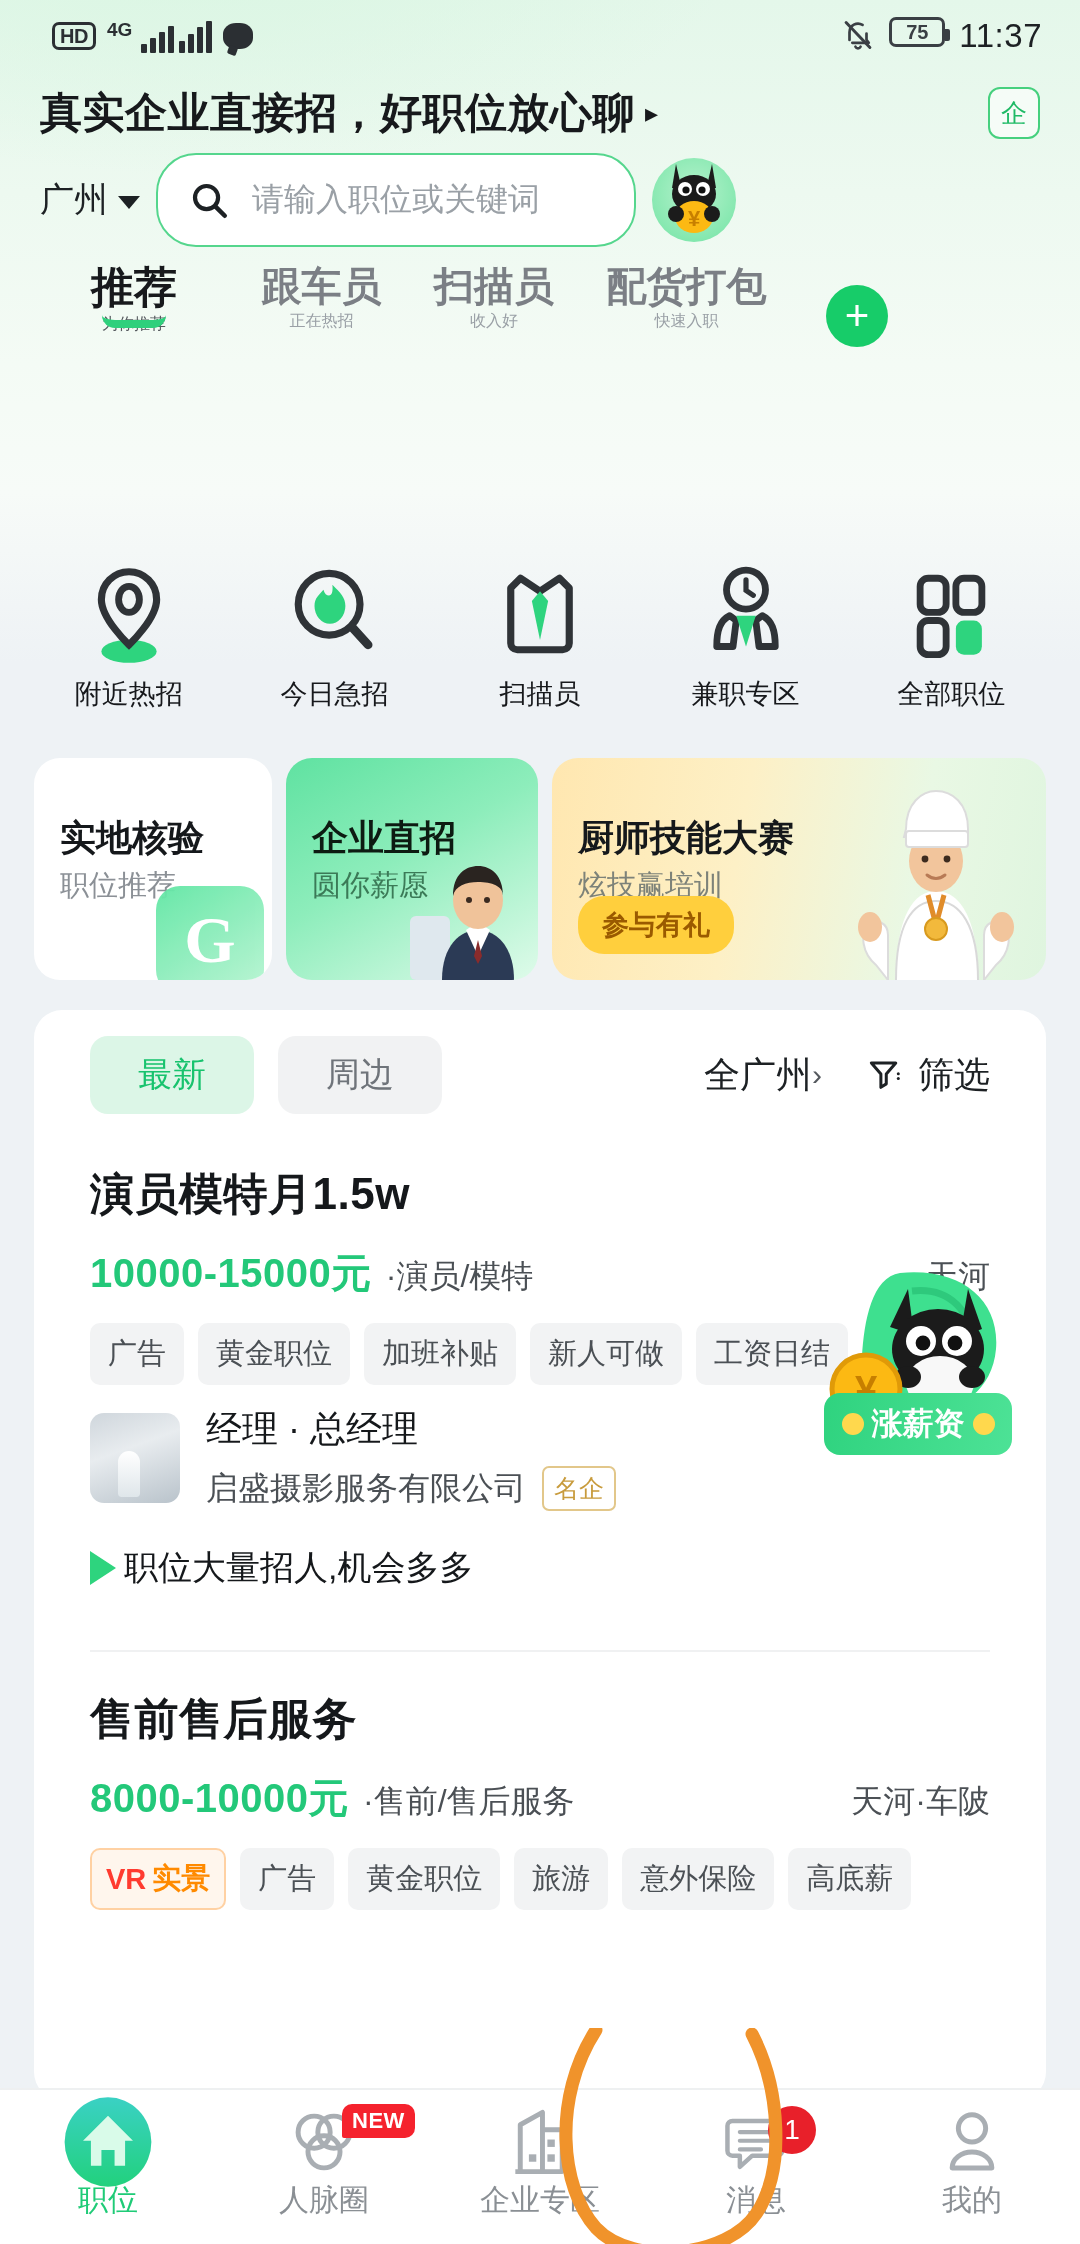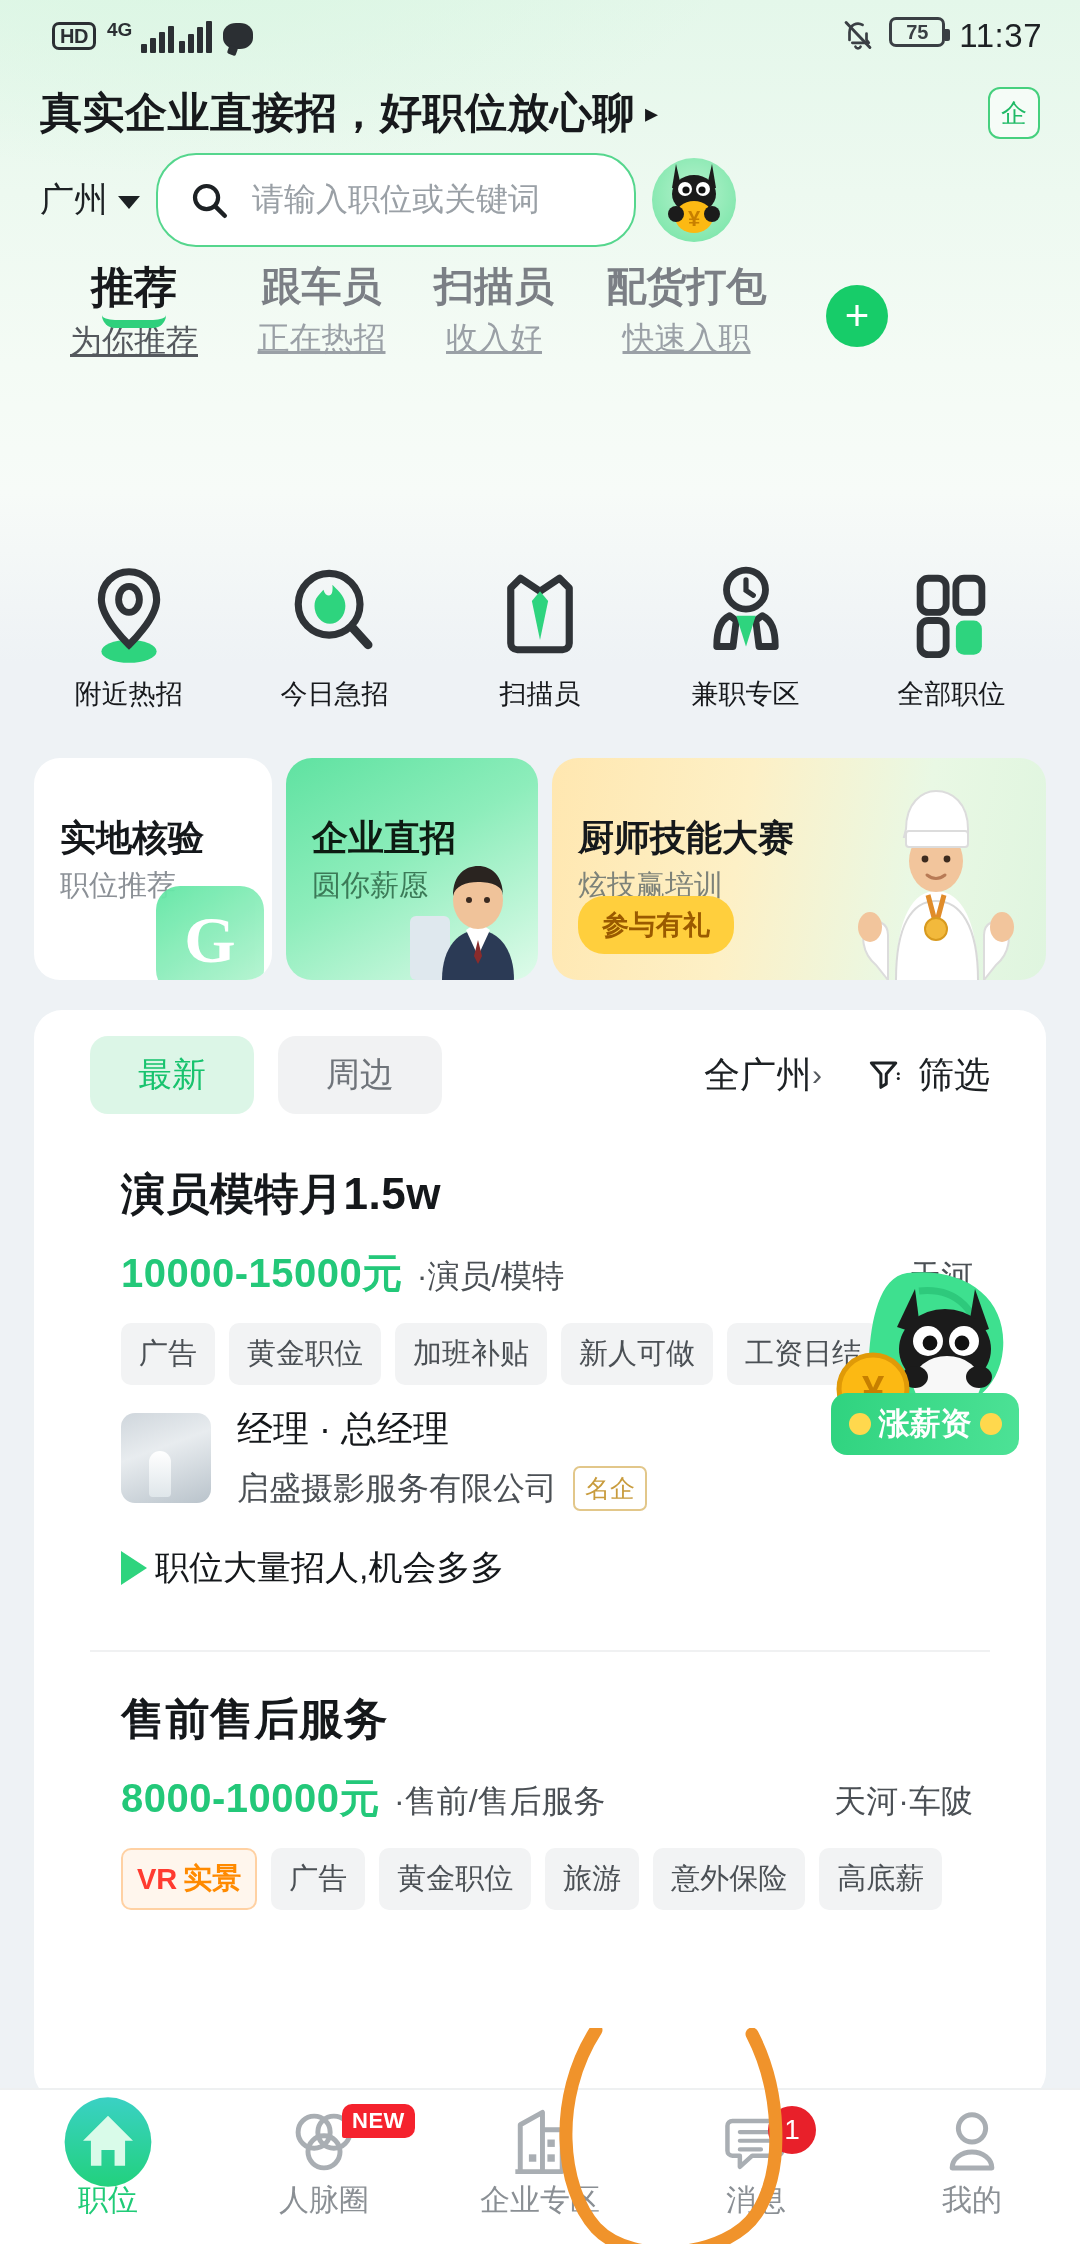--- a/index.html
+++ b/index.html
@@ -107,21 +107,21 @@
     overflow:hidden;
   }
 
   
   .cattabs{
     position:absolute; left:0; top:265px; width:1080px; height:115px;
     display:flex; align-items:flex-start; padding:0 34px;
   }
   .cat{ text-align:center; position:relative; }
   .cat .t1{ font-size:40px; font-weight:bold; color:#7b7f85; line-height:1.05; white-space:nowrap;}
-  .cat .t2{ font-size:32px; color:#9aa0a6; margin-top:10px; white-space:nowrap;text-decoration:underline;}
+  .cat .t2{ font-size:16px; color:#9aa0a6; margin-top:4px; white-space:nowrap;}
   .cat.active .t1{ color:#17191c; font-size:43px; }
   .cat.active .t2{ color:#55595e; }
   .cat.active .uline{
     position:absolute; left:50%; transform:translateX(-50%); top:50px; width:64px; height:13px;
     border-bottom:8px solid #2fd07c; border-radius:0 0 40px 40px;
   }
   .cat-0{ width:200px; }
   .cat-1{ width:175px; }
   .cat-2{ width:170px; }
   .cat-3{ width:215px; }
@@ -184,21 +184,21 @@
     justify-content:center; font-size:34px; margin-right:24px;
   }
   .chip.on{ background:#dcf6e7; color:#18c36e; }
   .chip.off{ background:#f1f2f3; color:#6f747a; }
   .filterright{ margin-left:auto; display:flex; align-items:center; gap:44px; }
   .allcity{ display:flex; align-items:center; font-size:36px; color:#1d2124; }
   .allcity .gt{ font-size:30px; color:#55595e; }
   .filterbtn{ display:flex; align-items:center; gap:14px; font-size:36px; color:#1d2124; }
 
   
-  .job{ position:absolute; left:7px; width:100%; padding:0 80px; }
+  .job{ position:absolute; left:0; width:100%; padding:0 56px; }
   .job .jt{ font-size:44px; font-weight:bold; color:#15181b; letter-spacing:0.5px; white-space:nowrap;}
   .jmeta{ display:flex; align-items:baseline; margin-top:22px; }
   .sal{ font-size:40px; font-weight:bold; color:#23c879; letter-spacing:0.5px; white-space:nowrap;}
   .cate{ font-size:32px; color:#4b5055; margin-left:14px; white-space:nowrap;}
   .dist{ margin-left:auto; font-size:32px; color:#4b5055; white-space:nowrap;}
   .tags{ display:flex; gap:14px; margin-top:22px; flex-wrap:nowrap; }
   .tag{ background:#f2f3f4; color:#4b5055; font-size:29px; padding:11px 18px; border-radius:10px; white-space:nowrap;}
   .tag.vr{
     background:#fff6ed; border:2px solid #ffd1a3; color:#ff6a00; font-weight:bold;
     display:flex; align-items:center; gap:6px; padding:9px 14px;

